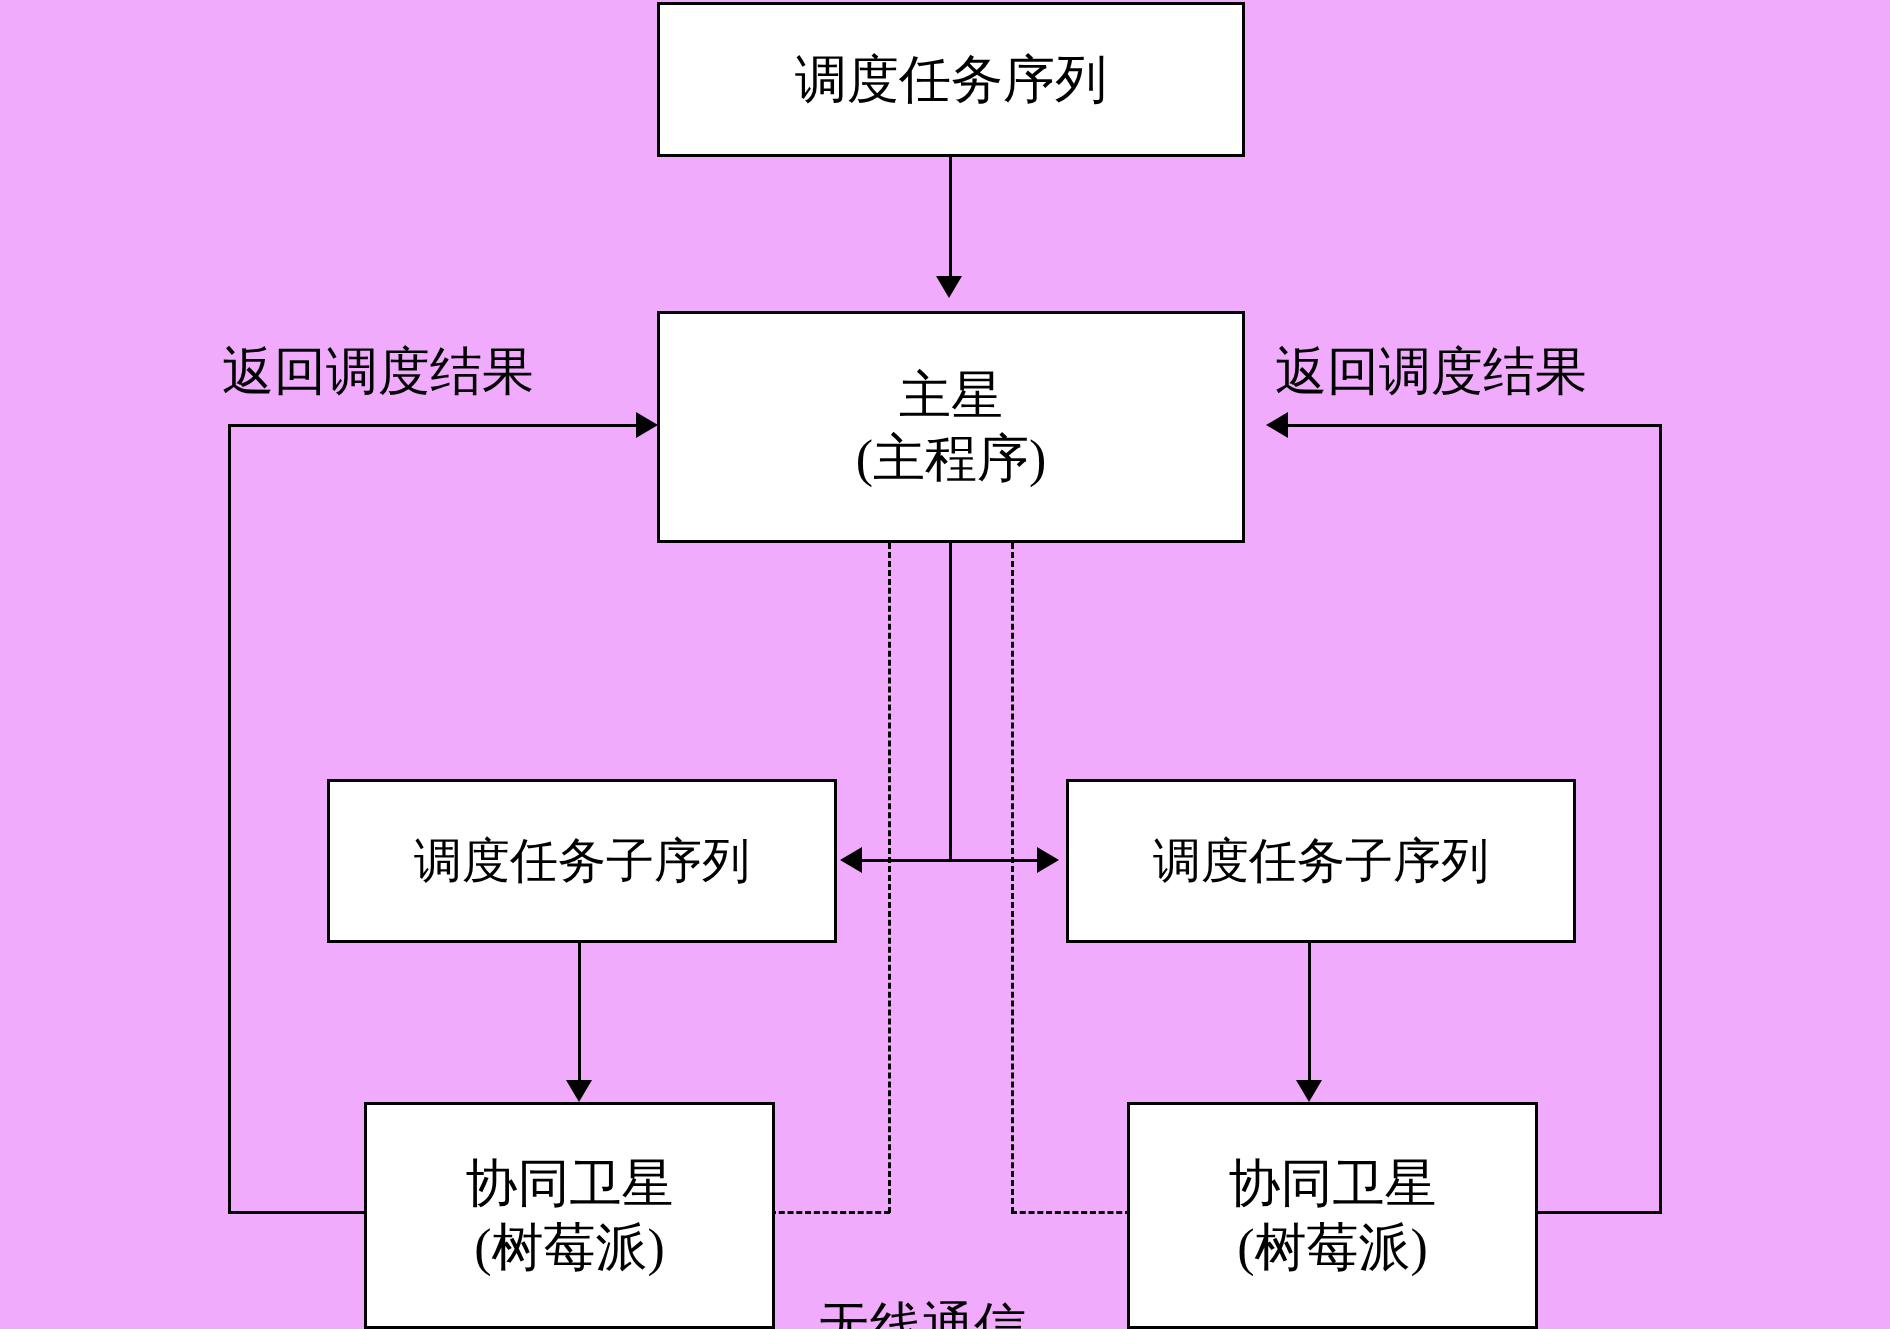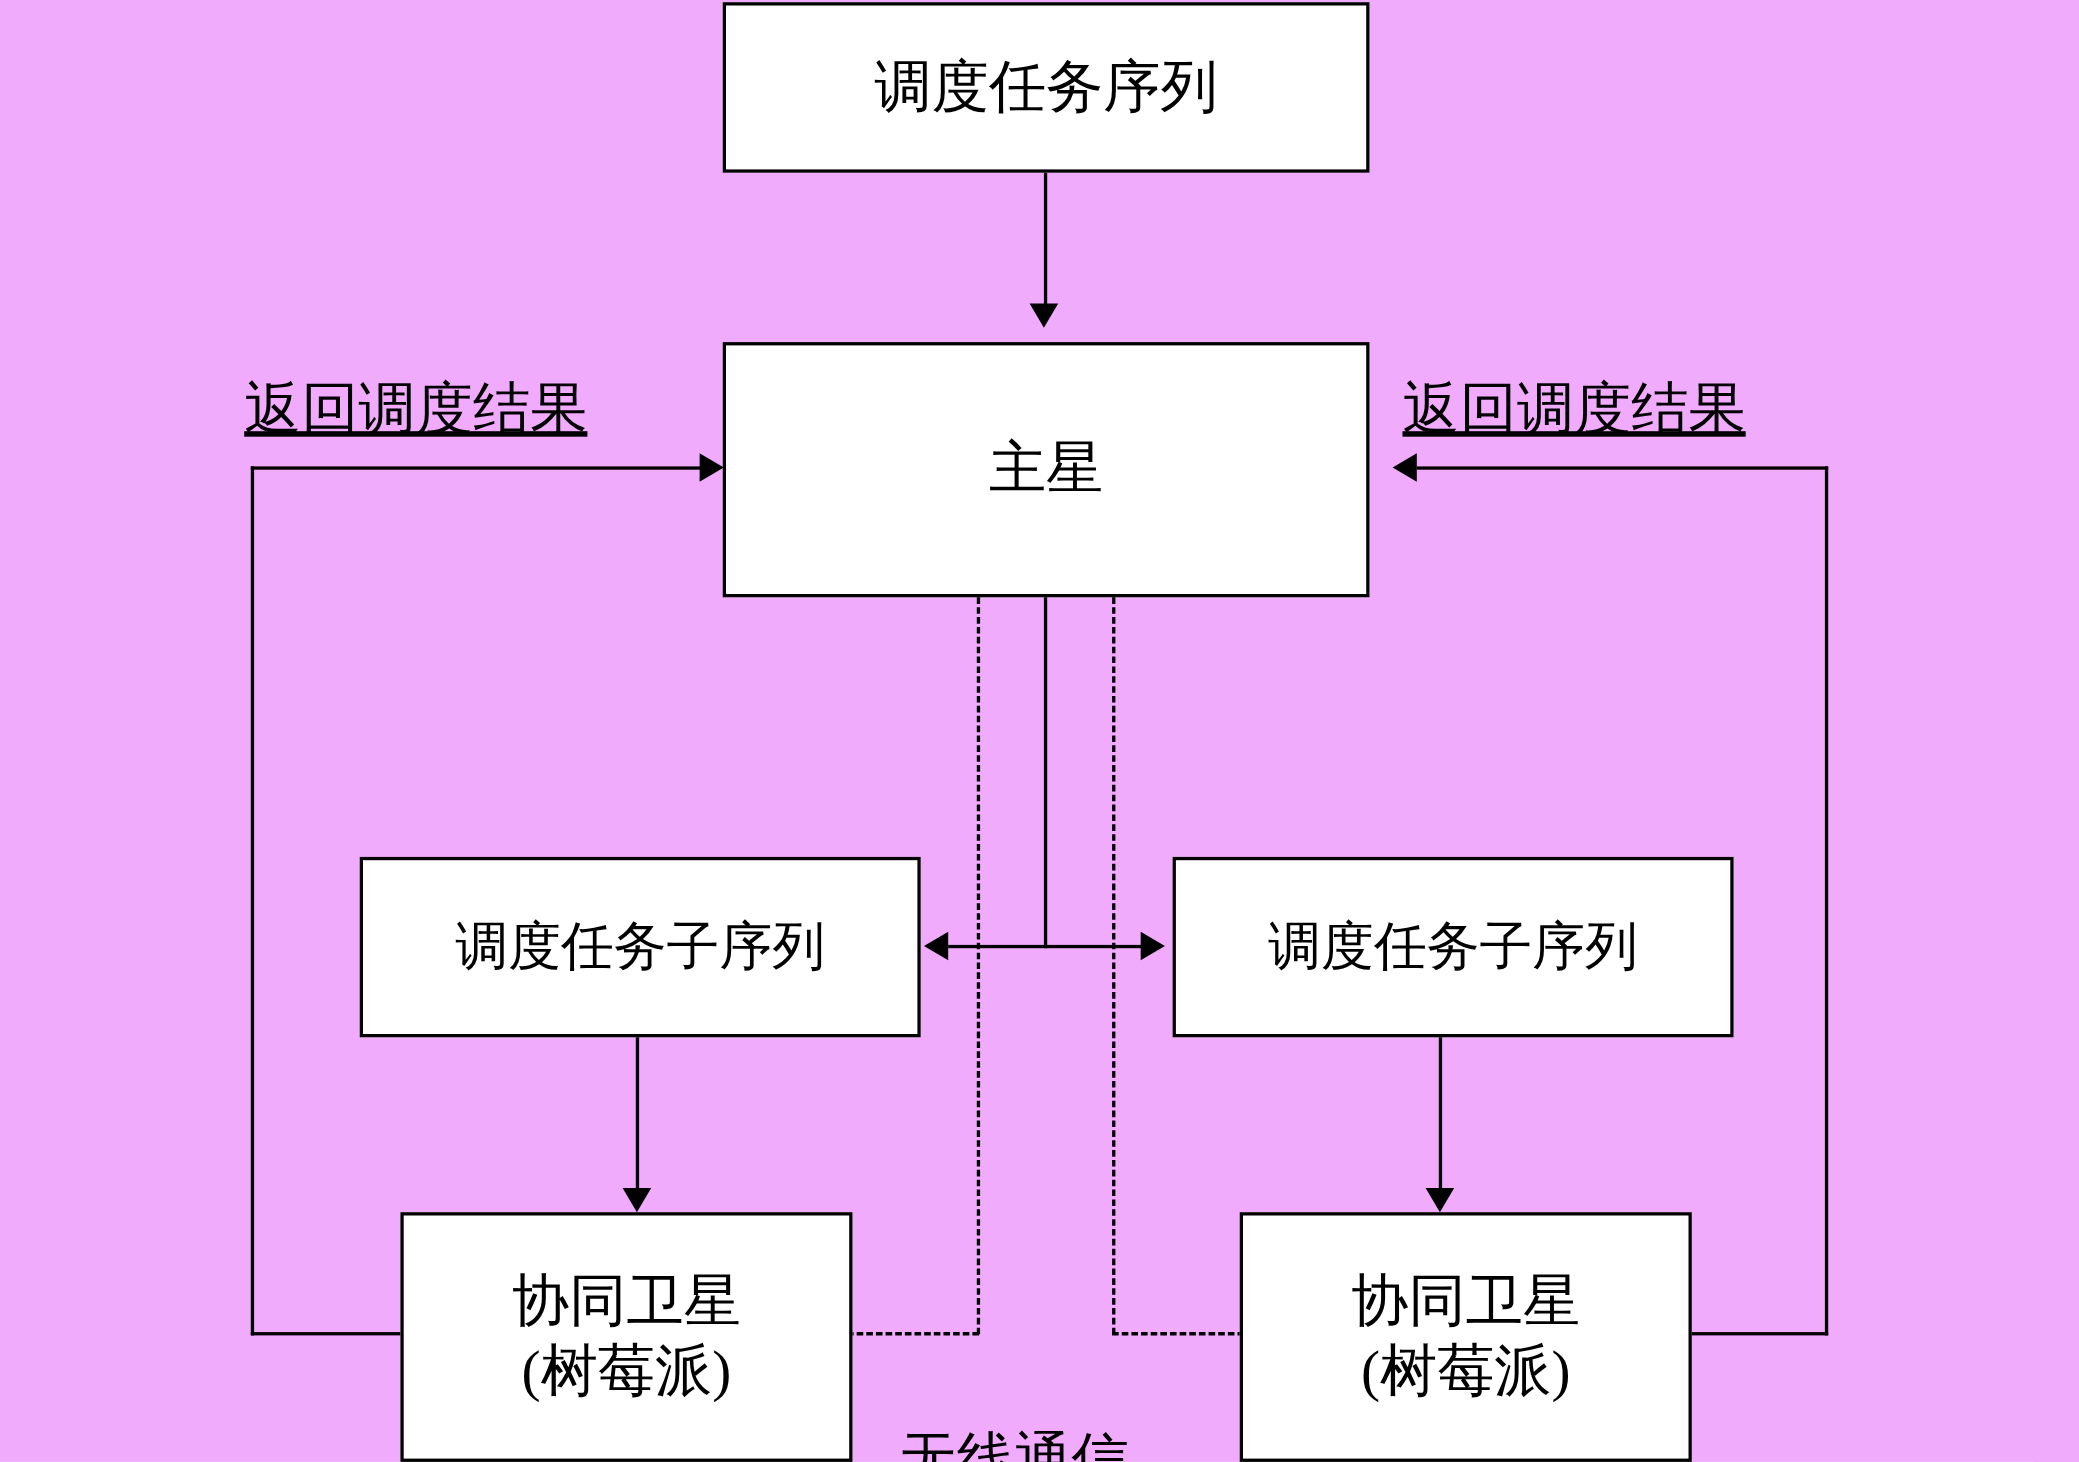--- a/index.html
+++ b/index.html
@@ -29,21 +29,20 @@
     line-height: 1.22;
   }
   .node .line1, .node .line2 {
     display: block;
     white-space: nowrap;
   }
   .label {
     position: absolute;
     color: #000000;
     white-space: nowrap;
-    text-decoration: underline;
   }
   .seg {
     position: absolute;
     background: #000000;
   }
   .seg.h { height: 3px; }
   .seg.v { width: 3px; }
   .dseg {
     position: absolute;
   }
@@ -83,20 +82,21 @@
 
   <div class="node" style="left:657px; top:2px; width:588px; height:155px; font-size:52px;">
     <span class="line1">调度任务序列</span>
   </div>
 
   <div class="seg v" style="left:949px; top:157px; height:124px;"></div>
   <div class="arrow down" style="left:936px; top:276px;"></div>
 
   <div class="node" style="left:657px; top:311px; width:588px; height:232px; font-size:52px;">
     <span class="line1">主星</span>
+    <span class="line2">(主程序)</span>
   </div>
 
   <div class="seg v" style="left:228px; top:424px; height:790px;"></div>
   <div class="seg h" style="left:228px; top:1211px; width:540px;"></div>
   <div class="seg h" style="left:228px; top:424px; width:410px;"></div>
   <div class="arrow right" style="left:636px; top:412px;"></div>
   <div class="label" style="left:222px; top:337px; font-size:52px;">返回调度结果</div>
 
   <div class="seg v" style="left:1659px; top:424px; height:790px;"></div>
   <div class="seg h" style="left:1530px; top:1211px; width:132px;"></div>

